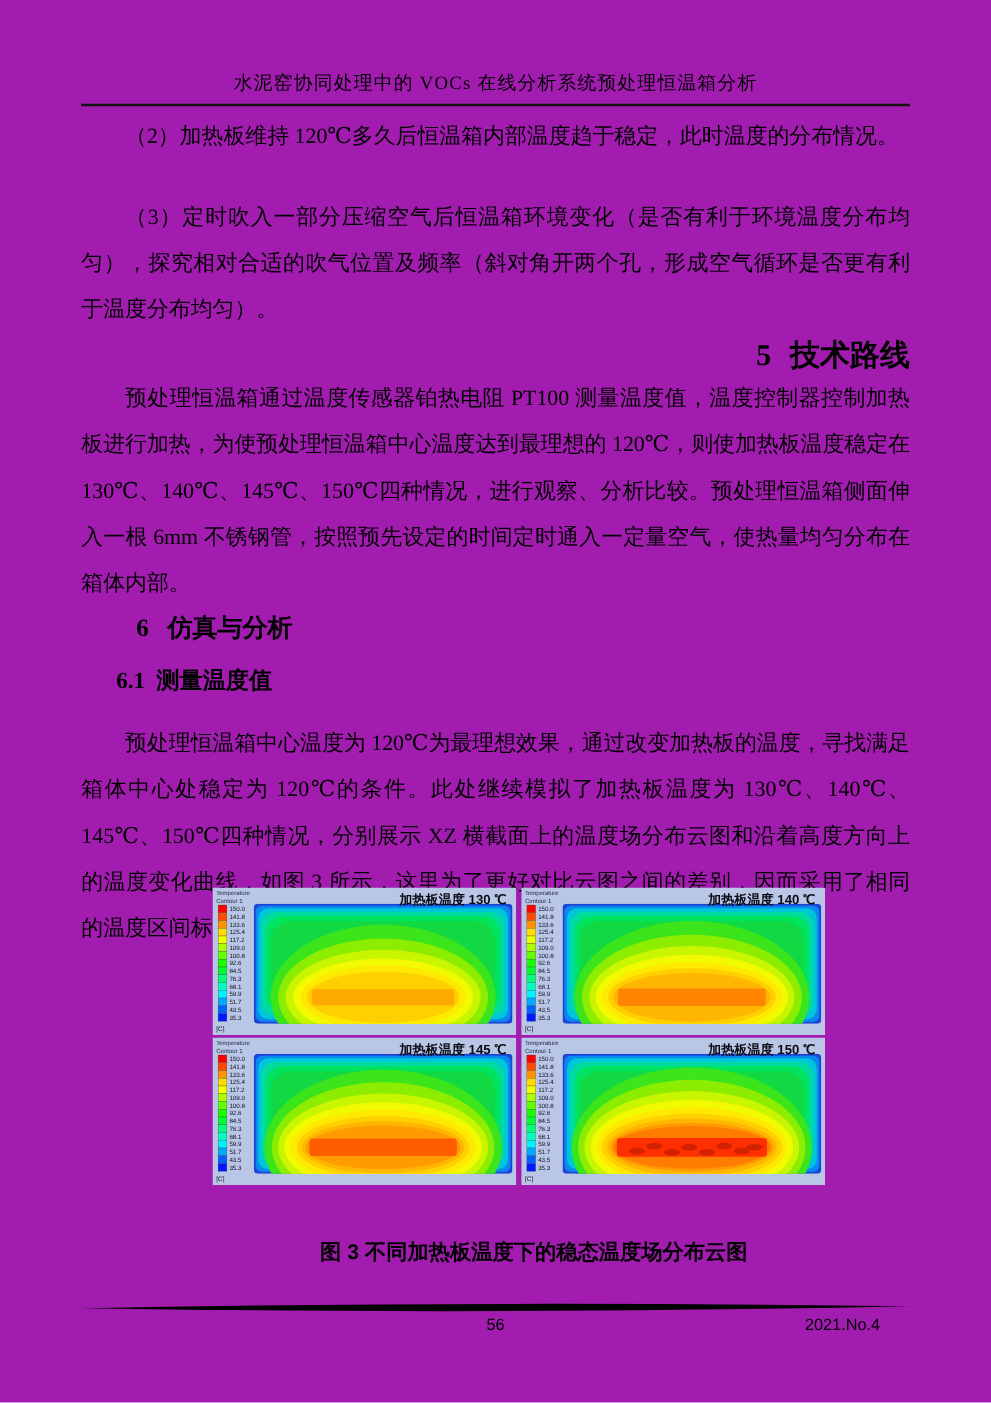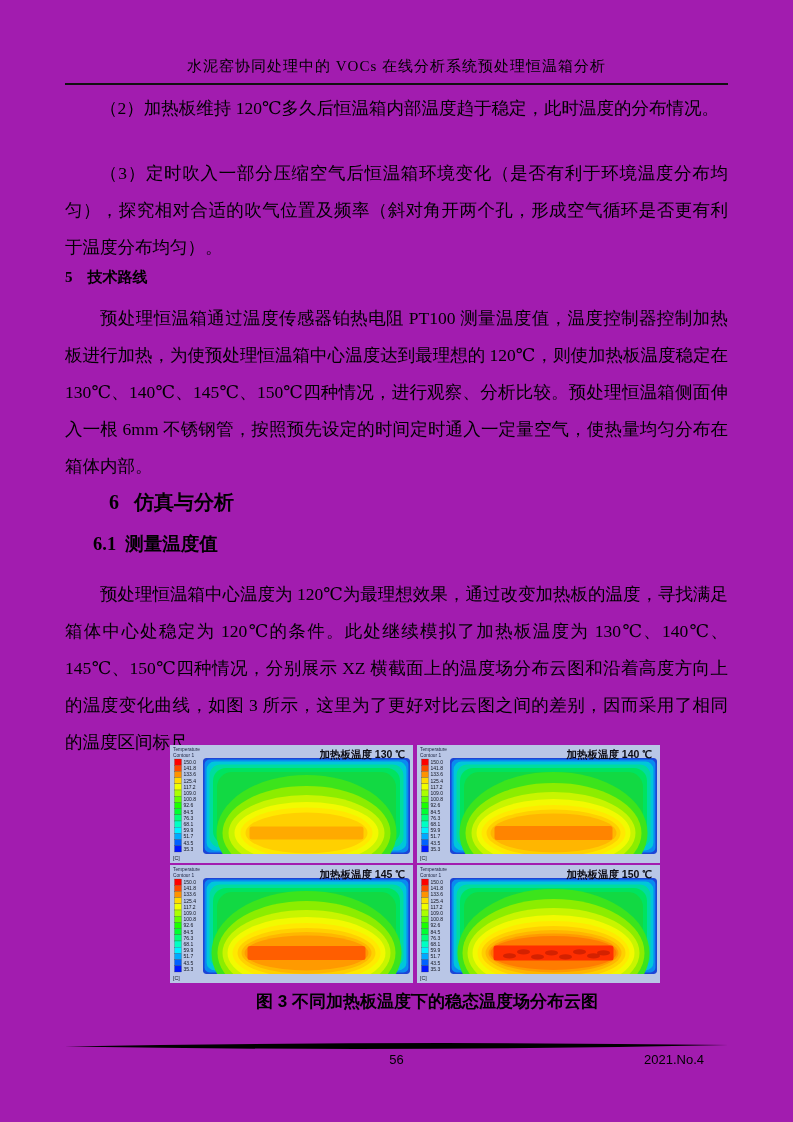--- a/index.html
+++ b/index.html
@@ -28,27 +28,27 @@
   }
   .p2{top:90px;}
   .p3{top:155px;}
   .p5{top:300px;}
   .p61{top:576px;}
   .h-sec{
     left:65px;width:663px;
     font-family:"Liberation Sans","DejaVu Sans",sans-serif;
     font-weight:bold;color:#000;
   }
-  .h5{top:268px;font-size:15px;}
+  .h5{top:268px;font-size:24px;text-align:right;}
   .h6{top:489px;font-size:20px;margin-left:44px;}
   .h61{top:531px;font-size:18.5px;}
   .h-num{margin-right:15px;font-family:"Liberation Serif","DejaVu Serif",serif;}
   .h-num-sub{margin-right:9px;font-family:"Liberation Serif","DejaVu Serif",serif;margin-left:28px;}
   .figure-grid{
-    left:170px;top:745px;width:492px;
+    left:170px;top:710px;width:492px;
     display:grid;grid-template-columns:243px 243px;
     column-gap:4px;row-gap:2px;
   }
   .figure-grid svg{display:block;}
   .fig-caption{
     left:182px;top:990px;width:490px;
     text-align:center;font-size:17px;font-weight:bold;
     font-family:"Liberation Sans","DejaVu Sans",sans-serif;
   }
   .footer-bar{left:65px;top:1042px;width:663px;height:10px;}

